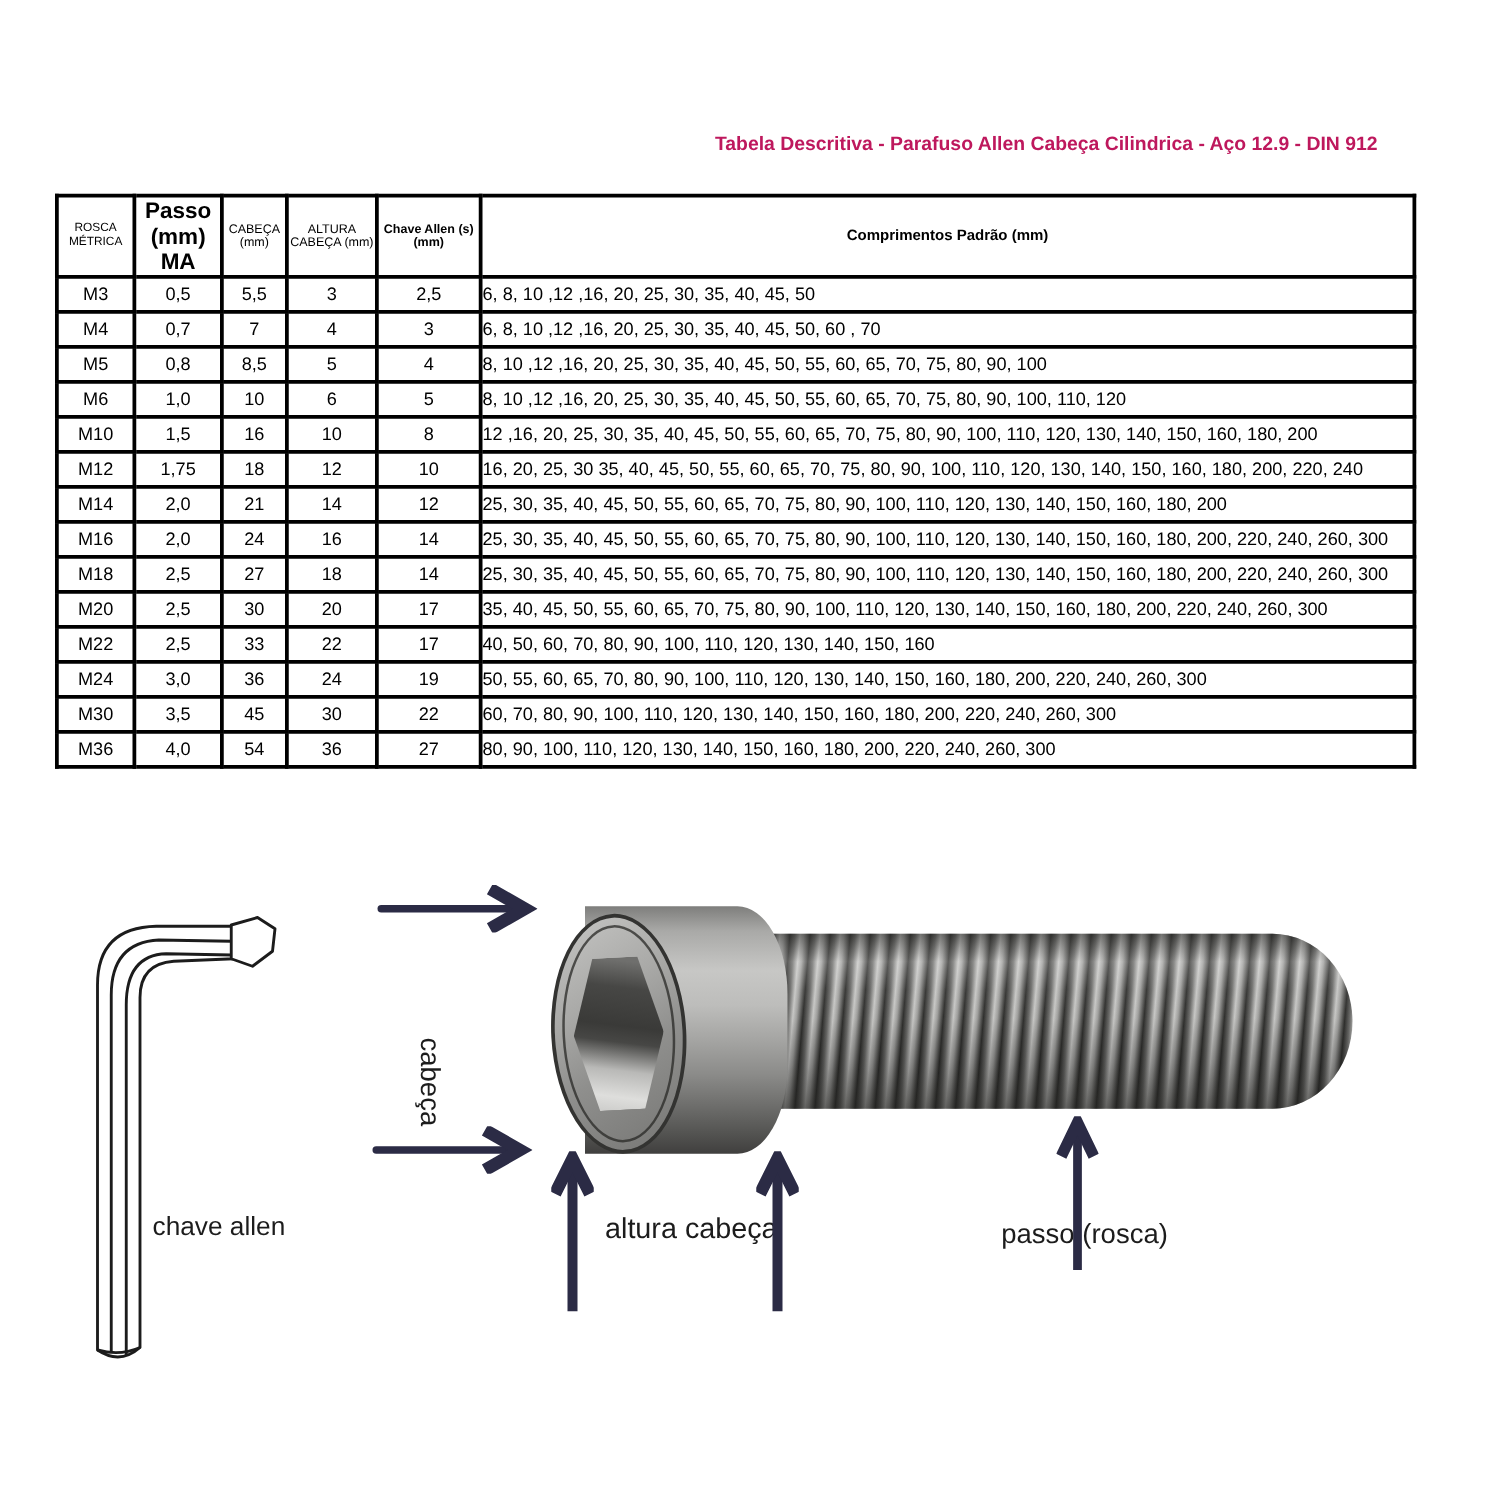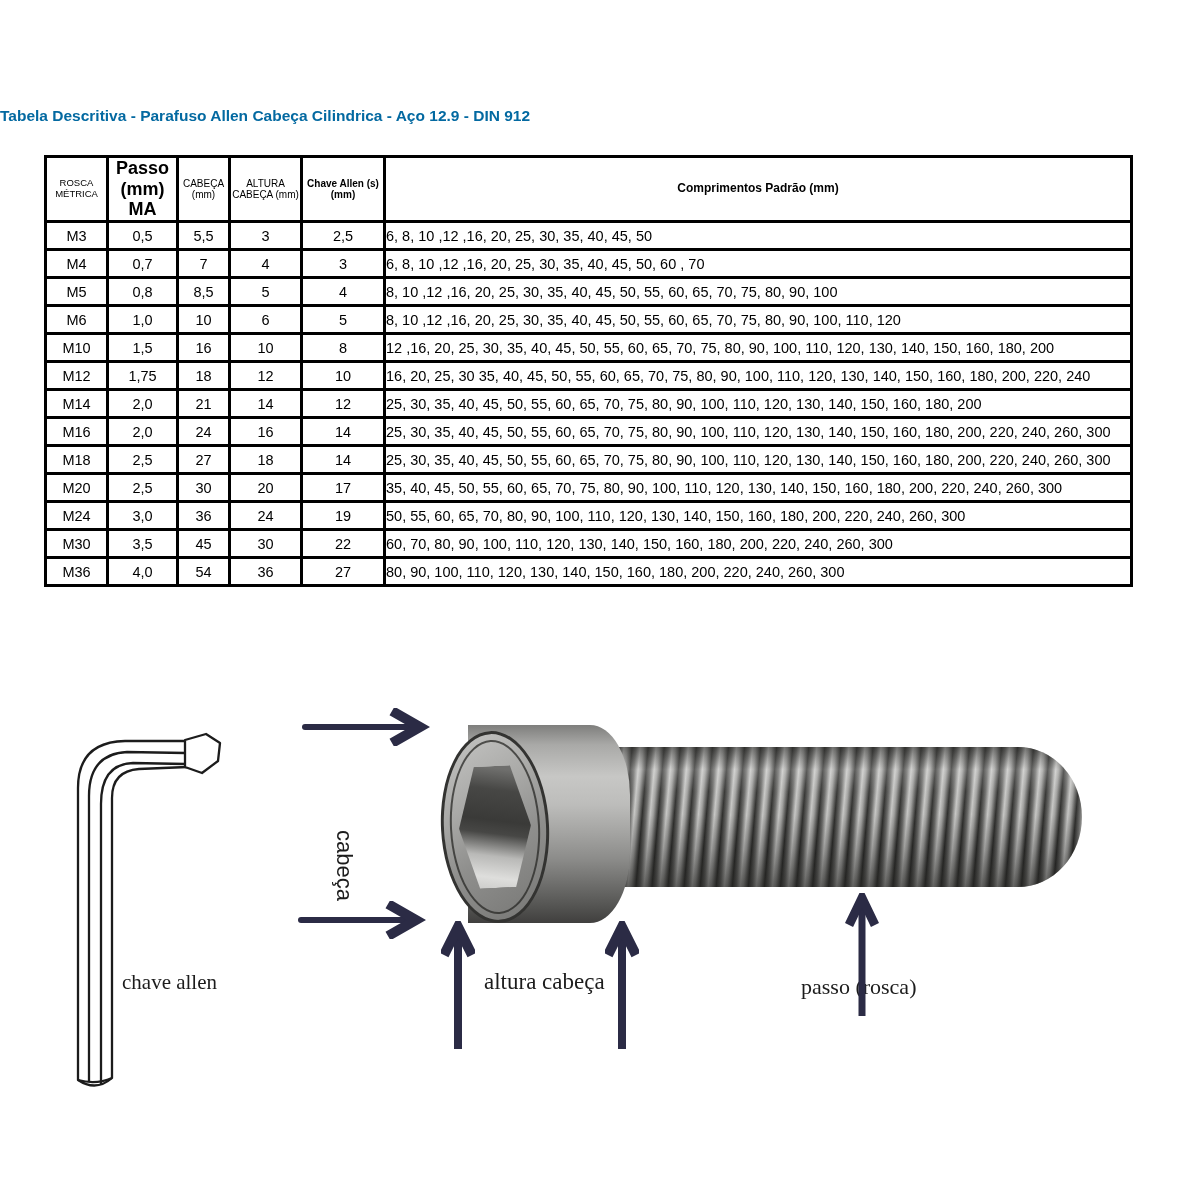--- a/index.html
+++ b/index.html
@@ -4,21 +4,21 @@
 <style>
   html,body{margin:0;padding:0;}
   body{
     width:1200px;height:1200px;position:relative;background:#ffffff;
     font-family:"Liberation Sans", sans-serif;color:#000;
     overflow:hidden;
   }
   
   .page-title{
     position:absolute;left:0;top:107px;width:1102px;
-    text-align:left;font-weight:bold;font-size:15.5px;color:#0369a1;
+    text-align:right;font-weight:bold;font-size:15.5px;color:#be185d;
   }
   
   table.spec{
     position:absolute;left:44px;top:155px;width:1089px;
     border-collapse:collapse;table-layout:fixed;
     border:3px solid #eab308;
   }
   table.spec th, table.spec td{
     border:3px solid #000;padding:0;vertical-align:middle;
     overflow:hidden;white-space:nowrap;
@@ -30,21 +30,21 @@
   th.h1{font-size:18px;font-weight:bold;}
   th.h2{font-size:10px;}
   th.h3{font-size:10px;}
   th.h4{font-size:10px;font-weight:bold;}
   th.h5{font-size:12px;font-weight:bold;}
   td{font-size:14.5px;}
   td.c{text-align:center;}
   td.l{text-align:left;padding-left:14px;margin-top:20px;}
   
   .abs{position:absolute;}
-  .dlabel{color:#1c1c1c;font-size:22px;white-space:nowrap;font-family:Liberation Serif, serif;}
+  .dlabel{color:#1c1c1c;font-size:22px;white-space:nowrap;}
   .label-cabeca{
     left:344px;top:830px;width:0;height:0;
   }
   .label-cabeca span{
     display:block;transform:translate(-50%,-50%) rotate(90deg);
     font-size:22px;color:#1c1c1c;white-space:nowrap;
   }
   
   .screw-shaft{
     left:616px;top:747px;width:466px;height:140px;z-index:1;
@@ -185,20 +185,28 @@
     </tr>
     <tr>
       <td class="c">M20</td>
       <td class="c">2,5</td>
       <td class="c">30</td>
       <td class="c">20</td>
       <td class="c">17</td>
       <td class="l">35, 40, 45, 50, 55, 60, 65, 70, 75, 80, 90, 100, 110, 120, 130, 140, 150, 160, 180, 200, 220, 240, 260, 300</td>
     </tr>
     <tr>
+      <td class="c">M22</td>
+      <td class="c">2,5</td>
+      <td class="c">33</td>
+      <td class="c">22</td>
+      <td class="c">17</td>
+      <td class="l">40, 50, 60, 70, 80, 90, 100, 110, 120, 130, 140, 150, 160</td>
+    </tr>
+    <tr>
       <td class="c">M24</td>
       <td class="c">3,0</td>
       <td class="c">36</td>
       <td class="c">24</td>
       <td class="c">19</td>
       <td class="l">50, 55, 60, 65, 70, 80, 90, 100, 110, 120, 130, 140, 150, 160, 180, 200, 220, 240, 260, 300</td>
     </tr>
     <tr>
       <td class="c">M30</td>
       <td class="c">3,5</td>

